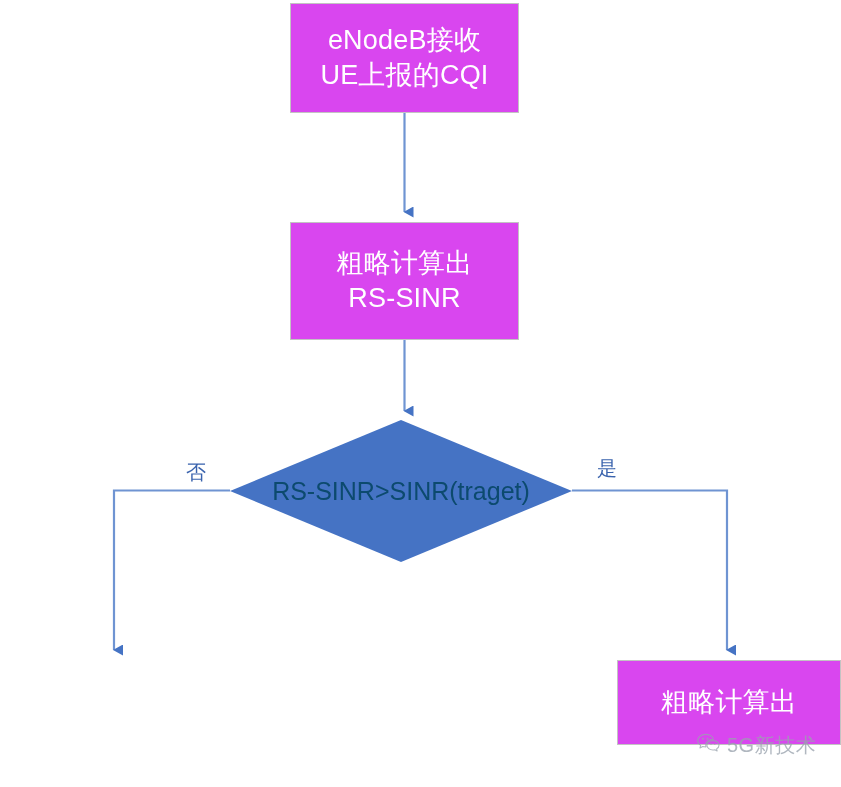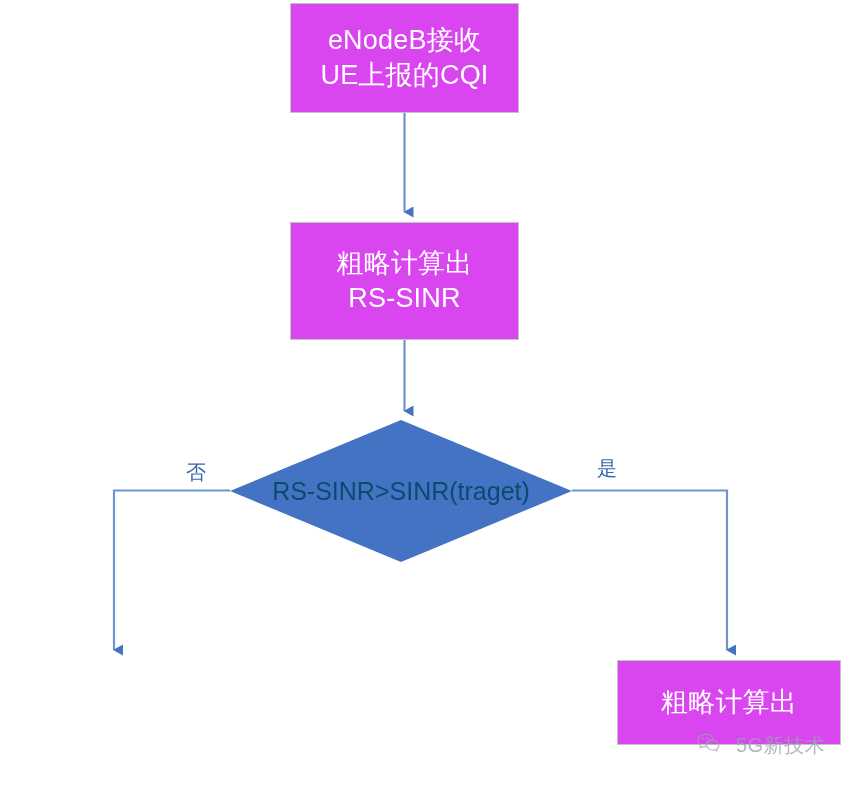--- a/index.html
+++ b/index.html
@@ -91,21 +91,21 @@
   #label-no  { left: 186px; top: 462px; }
   #label-yes { left: 597px; top: 458px; }
 
   
   #watermark {
     position: absolute;
     left: 697px;
     top: 732px;
     display: flex;
     align-items: center;
-    gap: 15px;
+    gap: 6px;
     opacity: 0.78;
   }
   #watermark .wm-text {
     color: #9aa3ae;
     font-size: 20px;
     letter-spacing: 0.5px;
     white-space: nowrap;
   }
   #watermark .wm-icon { display: block; }
 </style>

